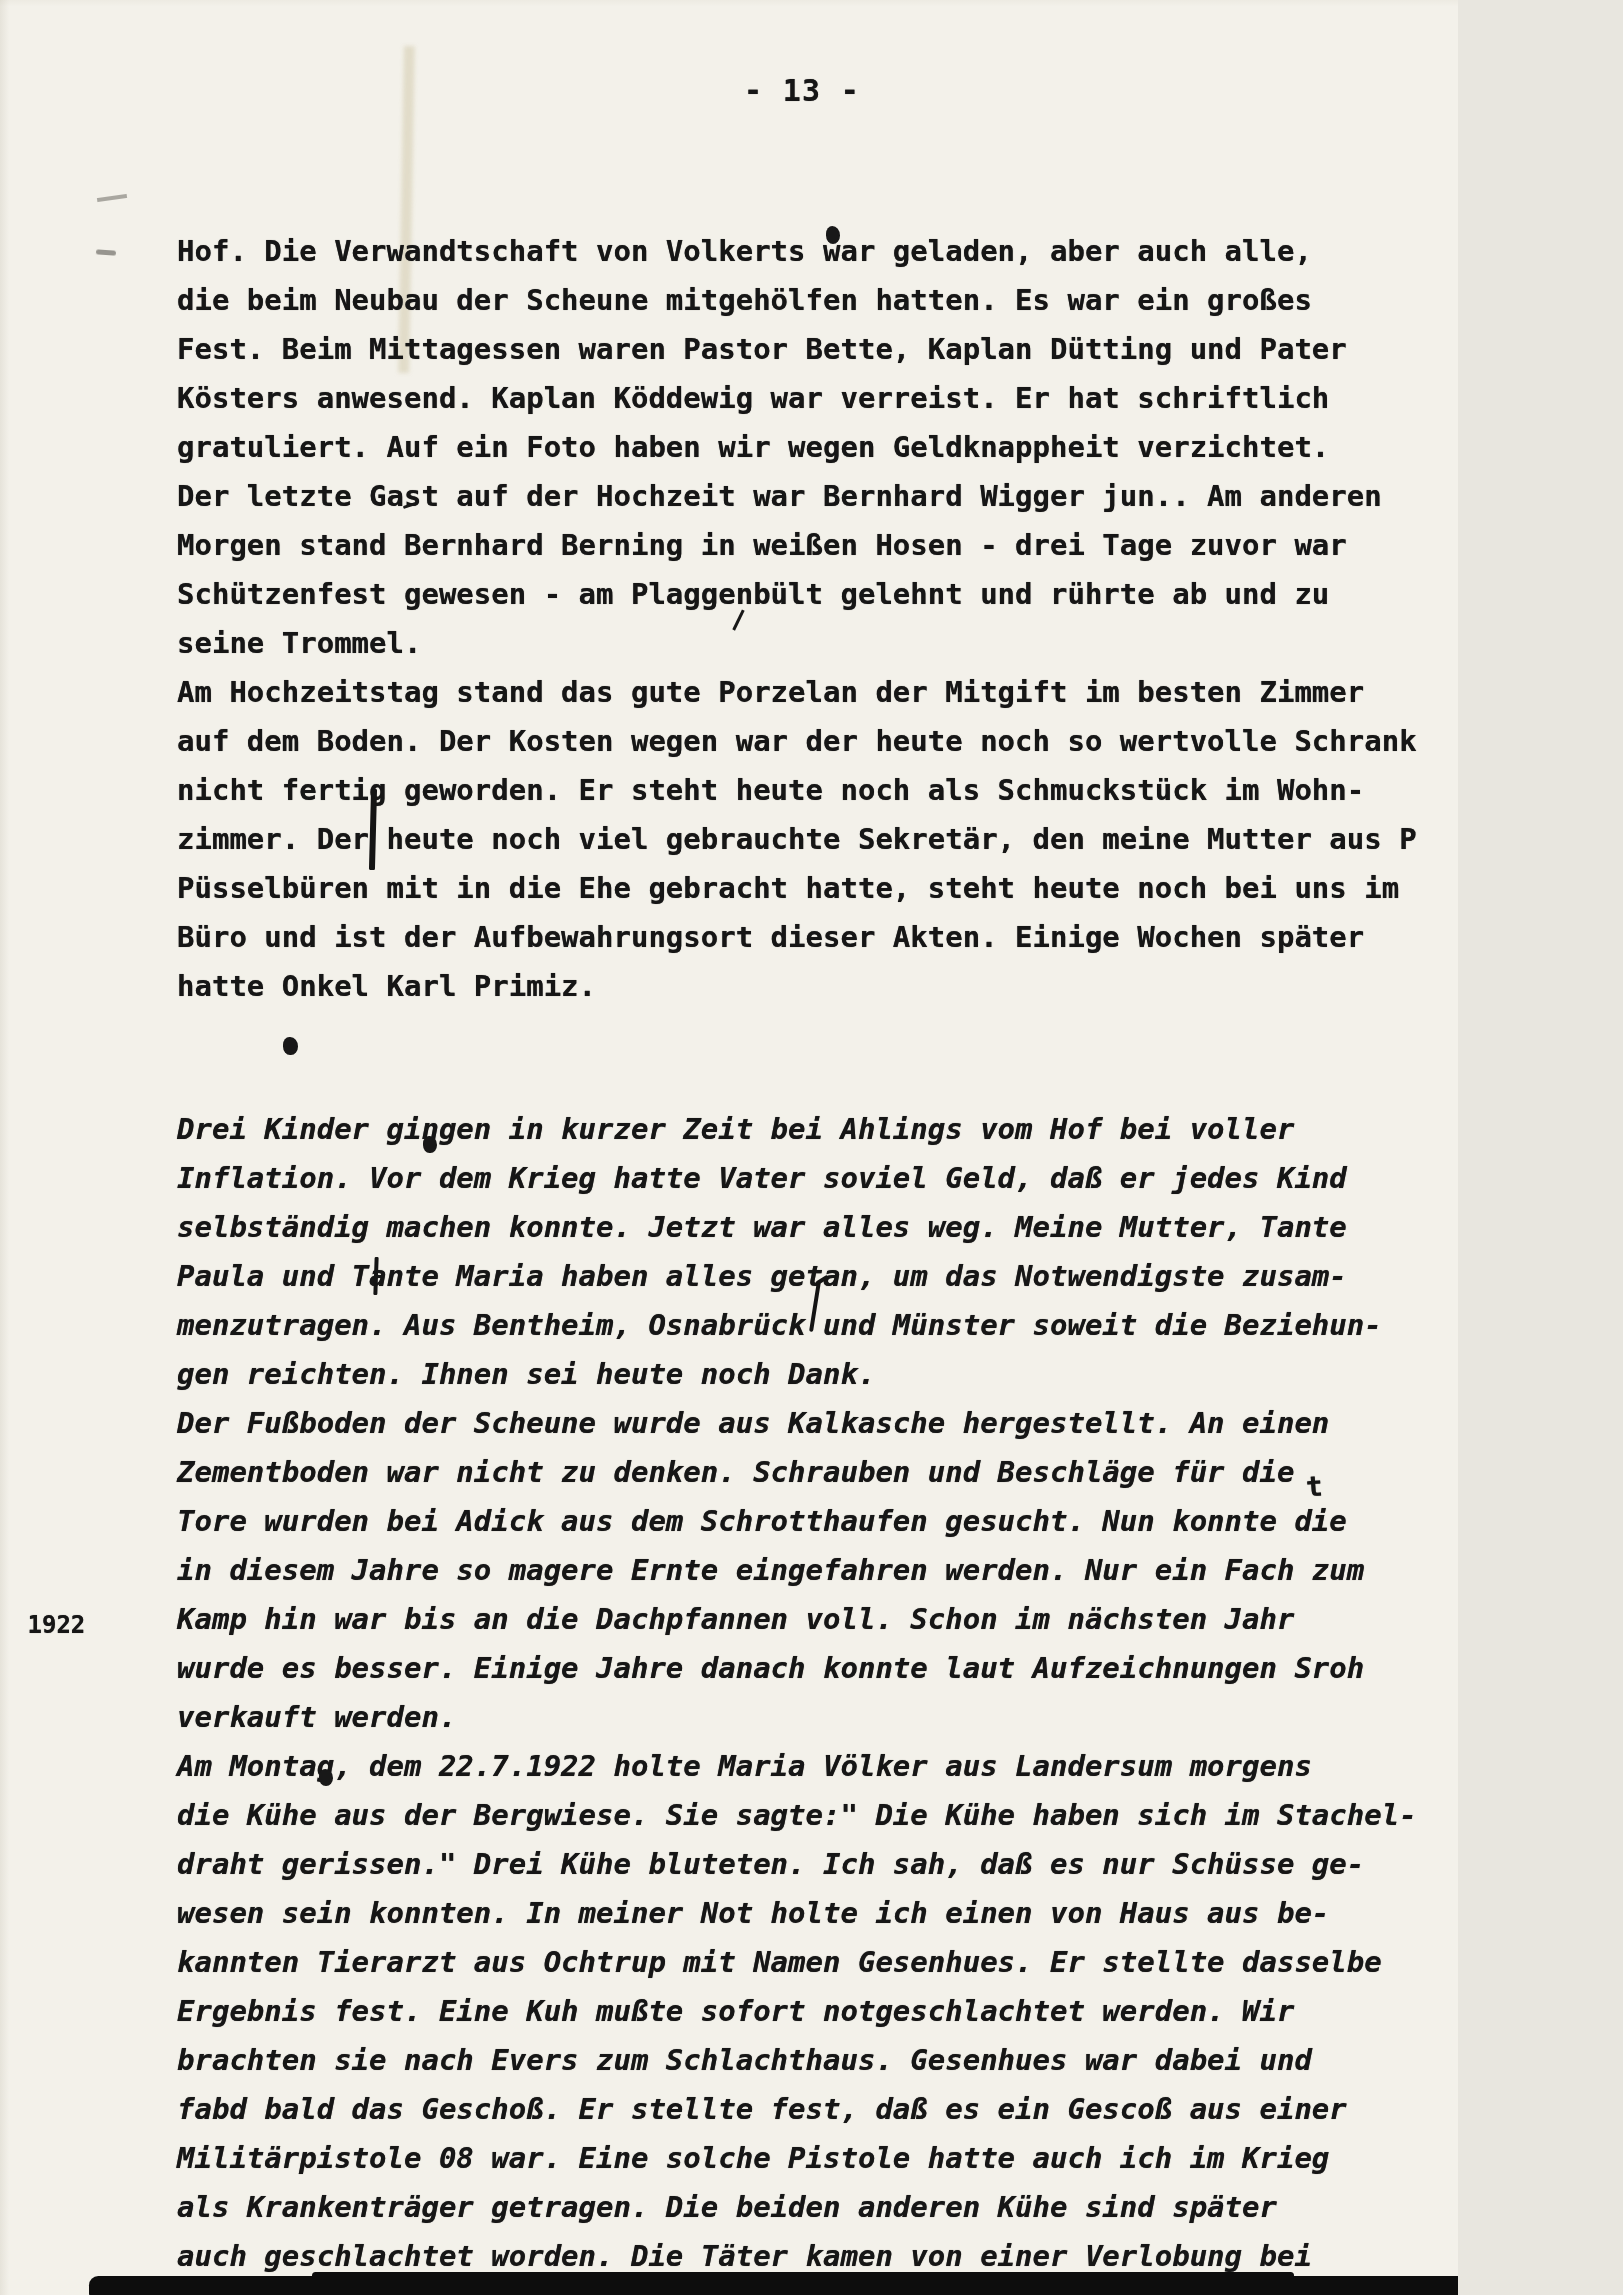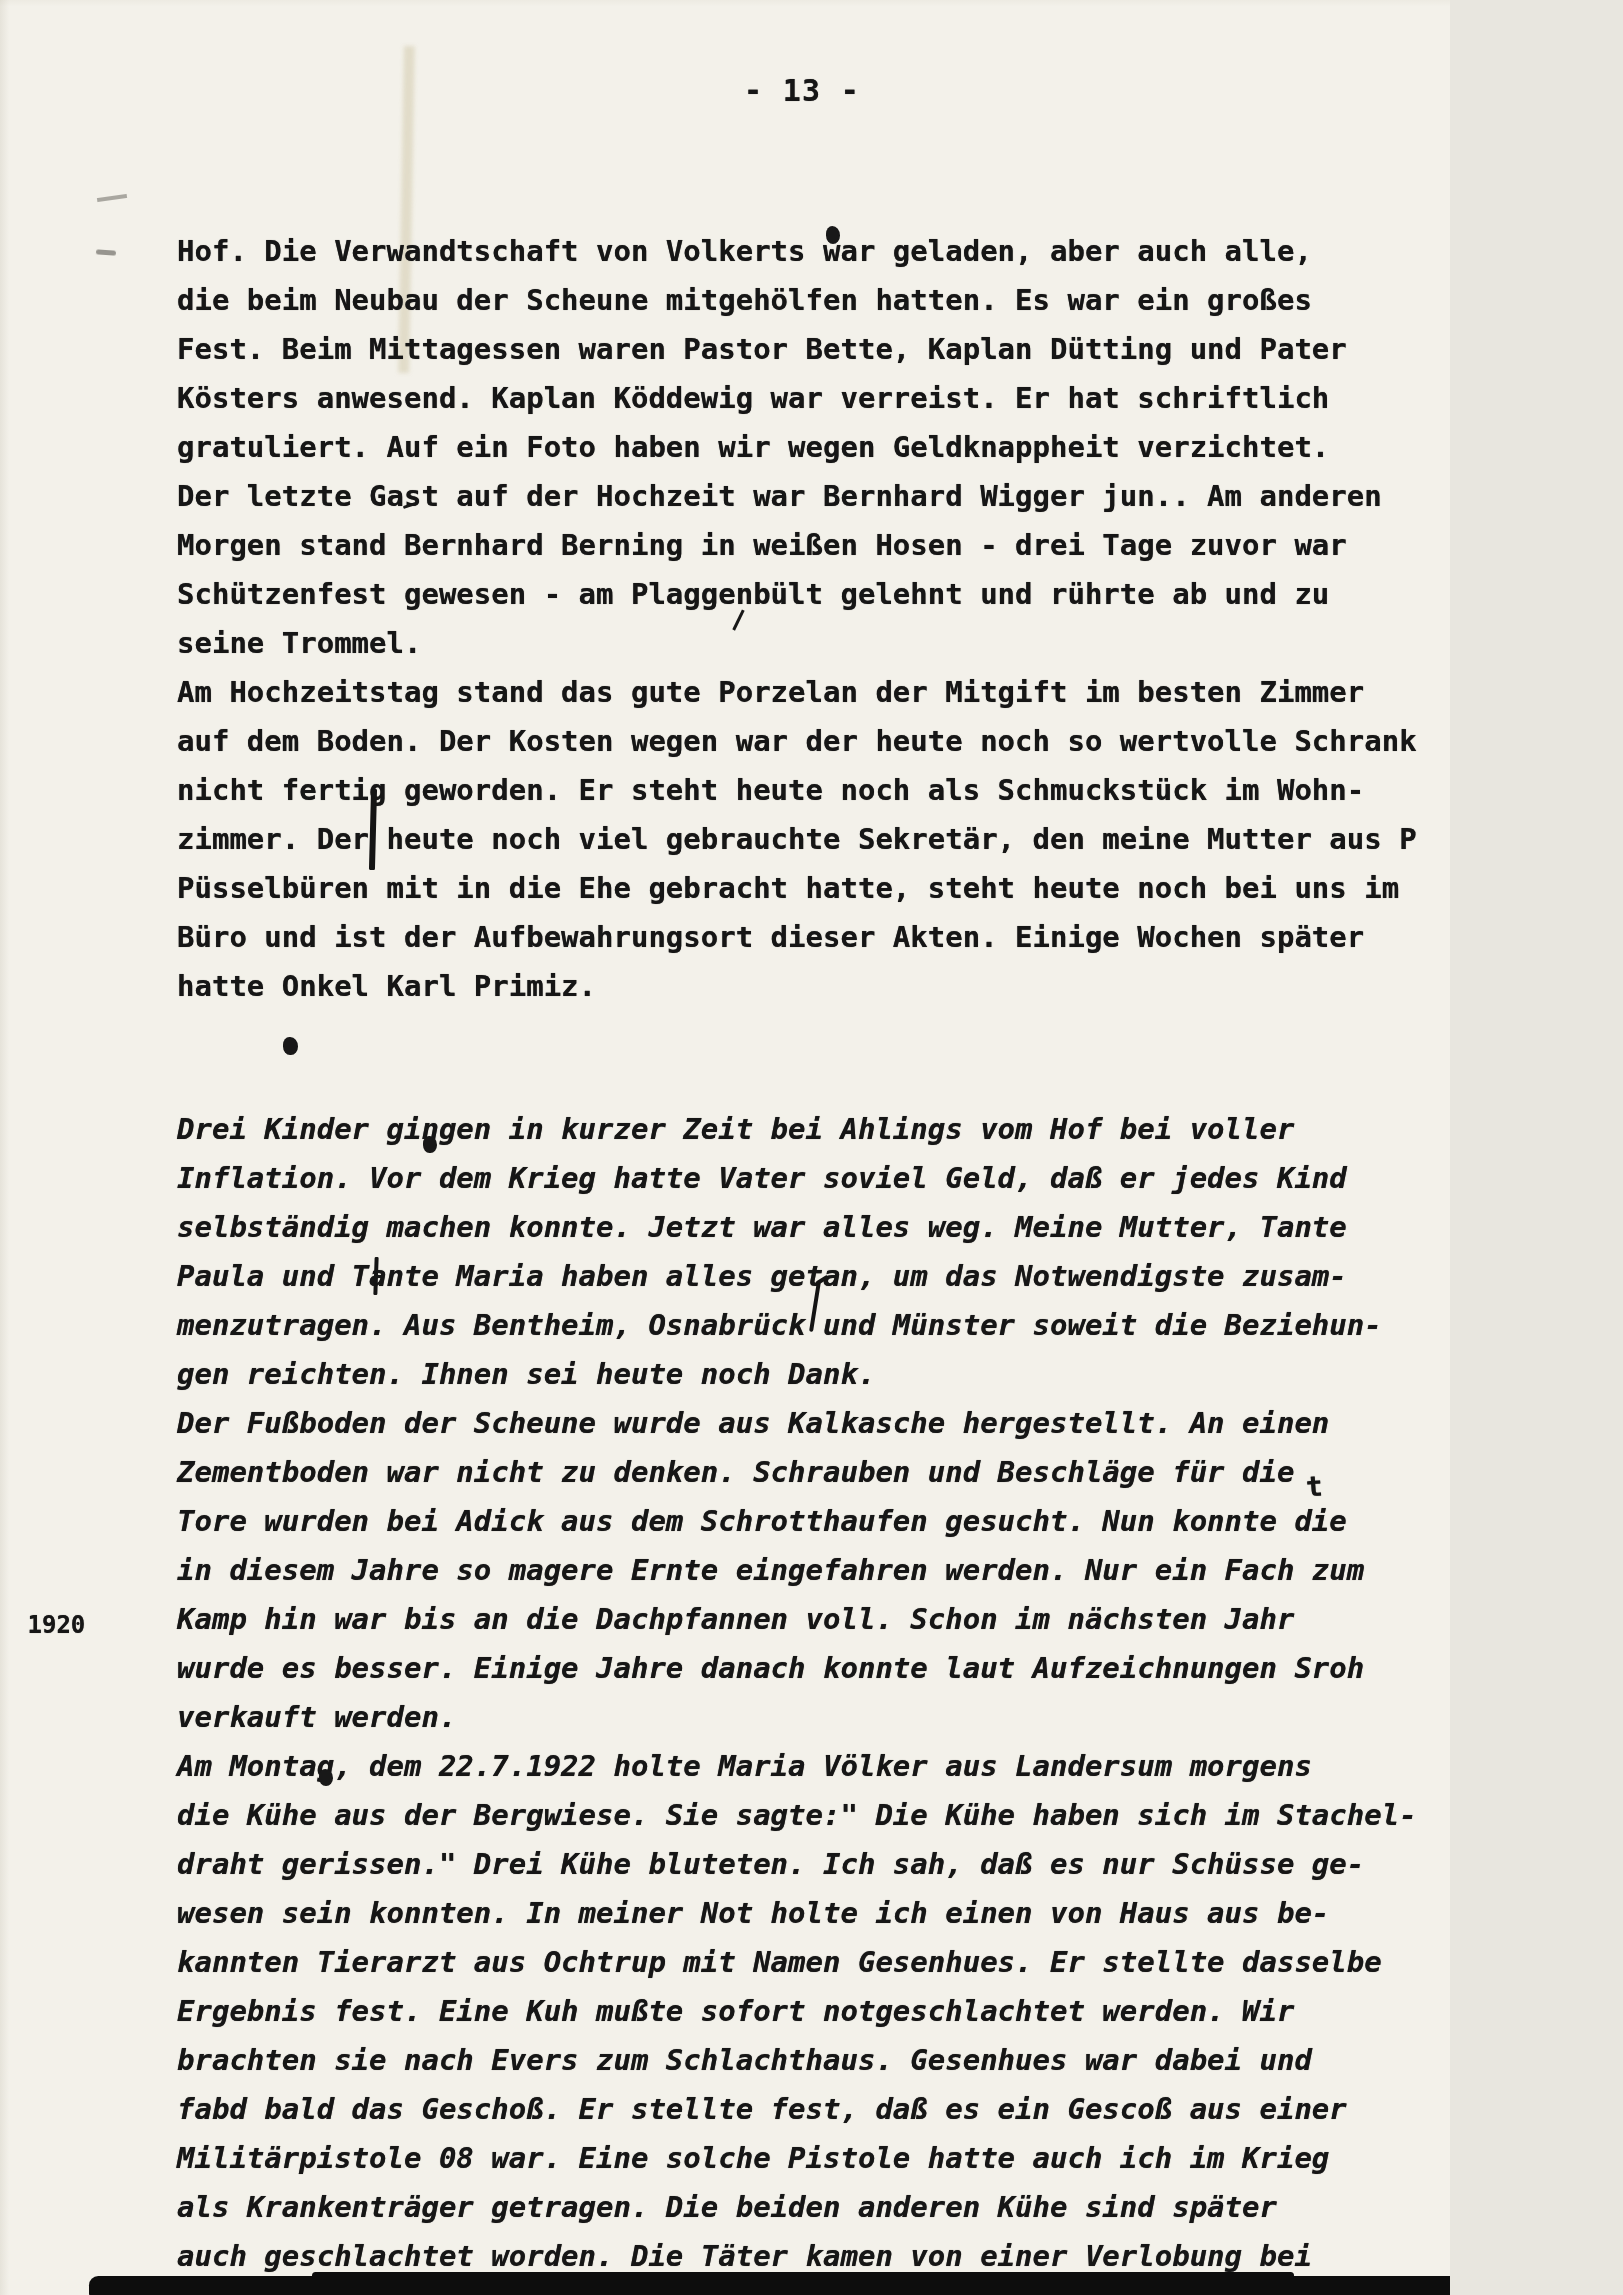--- a/index.html
+++ b/index.html
@@ -6,20 +6,21 @@
   .page{
     position:relative;
     width:1450px;height:2295px;
     background:#f3f1ea;
     background-image:
       linear-gradient(90deg, rgba(190,185,170,0.25) 0px, rgba(243,241,234,0) 9.2px),
       linear-gradient(180deg, rgba(210,205,190,0.18) 0px, rgba(243,241,234,0) 6.5px);
     overflow:hidden;
     font-family:"DejaVu Sans Mono","Liberation Mono",monospace;
     color:#161616;
+    padding-left:8px;
   }
   .typew{
     font-weight:700;
     text-shadow:0 0 0.7px rgba(10,10,10,0.75);
     white-space:pre;
   }
   .page-number{
     position:absolute;left:744px;top:73px;
     font-size:30px;letter-spacing:1.3px;
   }
@@ -88,21 +89,21 @@
 <body>
 
 <div class="page">
 
   <div class="smudge"></div>
   <div class="stray-mark-1"></div>
   <div class="stray-mark-2"></div>
 
   <div class="page-number typew">- 13 -</div>
 
-  <div class="margin-note typew">1920</div>
+  <div class="margin-note typew">1922</div>
 
   <div class="body-text typew">
     <div class="para para-1"><div class="tline">Hof. Die Verwandtschaft von Volkerts war geladen, aber auch alle,</div><div class="tline">die beim Neubau der Scheune mitgehölfen hatten. Es war ein großes</div><div class="tline">Fest. Beim Mittagessen waren Pastor Bette, Kaplan Dütting und Pater</div><div class="tline">Kösters anwesend. Kaplan Köddewig war verreist. Er hat schriftlich</div><div class="tline">gratuliert. Auf ein Foto haben wir wegen Geldknappheit verzichtet.</div><div class="tline">Der letzte Gast auf der Hochzeit war Bernhard Wigger jun.. Am anderen</div><div class="tline">Morgen stand Bernhard Berning in weißen Hosen - drei Tage zuvor war</div><div class="tline">Schützenfest gewesen - am Plaggenbült gelehnt und rührte ab und zu</div><div class="tline">seine Trommel.</div><div class="tline">Am Hochzeitstag stand das gute Porzelan der Mitgift im besten Zimmer</div><div class="tline">auf dem Boden. Der Kosten wegen war der heute noch so wertvolle Schrank</div><div class="tline">nicht fertig geworden. Er steht heute noch als Schmuckstück im Wohn-</div><div class="tline">zimmer. Der heute noch viel gebrauchte Sekretär, den meine Mutter aus P</div><div class="tline">Püsselbüren mit in die Ehe gebracht hatte, steht heute noch bei uns im</div><div class="tline">Büro und ist der Aufbewahrungsort dieser Akten. Einige Wochen später</div><div class="tline">hatte Onkel Karl Primiz.</div></div>
     <div class="para para-2"><div class="tline">Drei Kinder gingen in kurzer Zeit bei Ahlings vom Hof bei voller</div><div class="tline">Inflation. Vor dem Krieg hatte Vater soviel Geld, daß er jedes Kind</div><div class="tline">selbständig machen konnte. Jetzt war alles weg. Meine Mutter, Tante</div><div class="tline">Paula und Tante Maria haben alles getan, um das Notwendigste zusam-</div><div class="tline">menzutragen. Aus Bentheim, Osnabrück und Münster soweit die Beziehun-</div><div class="tline">gen reichten. Ihnen sei heute noch Dank.</div><div class="tline">Der Fußboden der Scheune wurde aus Kalkasche hergestellt. An einen</div><div class="tline">Zementboden war nicht zu denken. Schrauben und Beschläge für die</div><div class="tline">Tore wurden bei Adick aus dem Schrotthaufen gesucht. Nun konnte die</div><div class="tline">in diesem Jahre so magere Ernte eingefahren werden. Nur ein Fach zum</div><div class="tline">Kamp hin war bis an die Dachpfannen voll. Schon im nächsten Jahr</div><div class="tline">wurde es besser. Einige Jahre danach konnte laut Aufzeichnungen Sroh</div><div class="tline">verkauft werden.</div><div class="tline">Am Montag, dem 22.7.1922 holte Maria Völker aus Landersum morgens</div><div class="tline">die Kühe aus der Bergwiese. Sie sagte:" Die Kühe haben sich im Stachel-</div><div class="tline">draht gerissen." Drei Kühe bluteten. Ich sah, daß es nur Schüsse ge-</div><div class="tline">wesen sein konnten. In meiner Not holte ich einen von Haus aus be-</div><div class="tline">kannten Tierarzt aus Ochtrup mit Namen Gesenhues. Er stellte dasselbe</div><div class="tline">Ergebnis fest. Eine Kuh mußte sofort notgeschlachtet werden. Wir</div><div class="tline">brachten sie nach Evers zum Schlachthaus. Gesenhues war dabei und</div><div class="tline">fabd bald das Geschoß. Er stellte fest, daß es ein Gescoß aus einer</div><div class="tline">Militärpistole 08 war. Eine solche Pistole hatte auch ich im Krieg</div><div class="tline">als Krankenträger getragen. Die beiden anderen Kühe sind später</div><div class="tline">auch geschlachtet worden. Die Täter kamen von einer Verlobung bei</div></div>
   </div>
 
   <div class="vbar vbar-pusselburen"></div>
   <div class="vbar vbar-fussboden"></div>
   <div class="blob blob-mitgeholfen"></div>
   <div class="slash-porzelan"></div>

